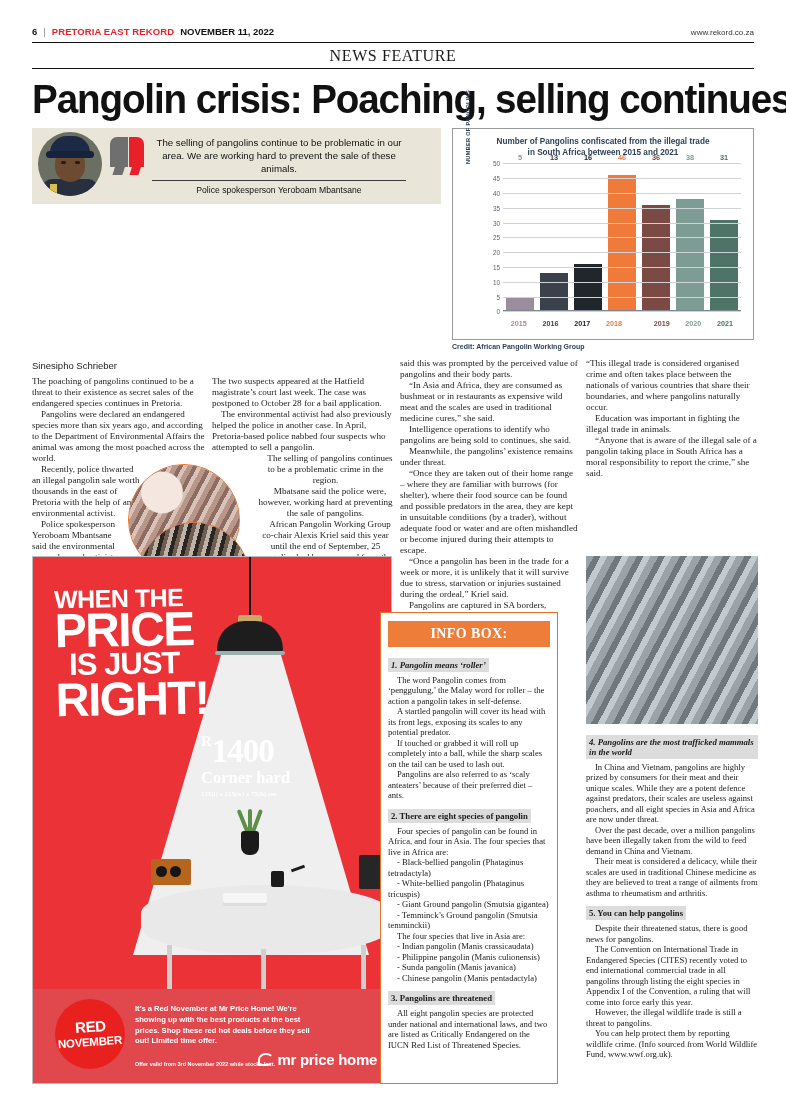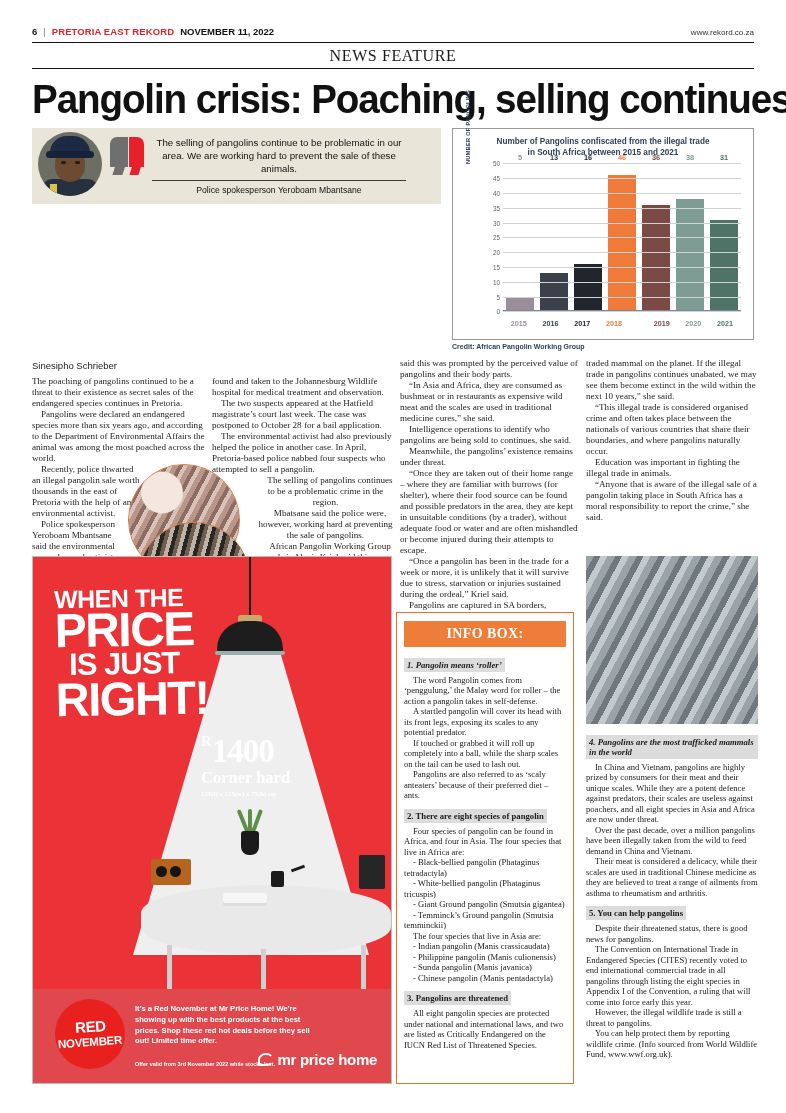--- a/index.html
+++ b/index.html
@@ -255,21 +255,21 @@
   .mph {
     position:absolute; right:14px; top:62px;
     font-family:"Liberation Sans", sans-serif; font-weight:bold;
     color:#fff; font-size:15px; letter-spacing:-.3px;
     display:flex; align-items:center; gap:4px;
   }
   .mph .swoosh { width:16px; height:13px; border:2px solid #fff; border-radius:50% 50% 50% 0; border-right-color:transparent; }
 
   
   .infobox {
-    position:absolute; left:396px; top:612px; width:178px; height:472px;
+    position:absolute; left:380px; top:612px; width:178px; height:472px;
     border:1.4px solid #e8702a; background:#fff; padding:8px 7px 6px;
   }
   .infohead {
     background:#ef7d3a; color:#fff; text-align:center;
     font-family:"Liberation Serif", serif; font-weight:bold;
     font-size:14px; letter-spacing:.4px; padding:5px 0 5px;
     margin-bottom:7px;
   }
   .sechead {
     background:#dcdcdc; font-family:"Liberation Serif", serif;
@@ -439,21 +439,20 @@
         <p class="b" style="width: 96px;">Police spokesperson Yeroboam Mbantsane said the environmental researcher and activist disguised himself as a potential buyer and approached two men, aged 34 and 27, from the Northern Cape who were selling a live pangolin.</p>
         <p class="b" style="width: 96px;">“The accused arrived driving a Nissan NP200 bakkie with a closed canopy at Makro store in Silver Lakes.</p>
         <p class="b" style="width: 96px;">Mbatsane said the cops did not show up until the pangolin was seen in the suspects’ car.</p>
         <p class="b" style="width: 96px;">“The investigating team arrested both the suspects.”</p>
         <p class="b" style="width: 96px;">He said one live female pangolin was</p>
       </div>
     <div class="col w2 c2" id="col2">
       <div class="scaleimg" style="left:-74px; top:146px; width:112px; height:112px;">
         <div class="scale-grad dark"></div>
       </div>
-    <p class="b">found and taken to the Johannesburg Wildlife hospital for medical treatment and observation.</p>
         <p class="b">The two suspects appeared at the Hatfield magistrate’s court last week. The case was postponed to October 28 for a bail application.</p>
         <p class="b" style="width: 183px;">The environmental activist had also previously helped the police in another case. In April, Pretoria-based police nabbed four suspects who attempted to sell a pangolin.</p>
         <p class="b" style="margin-left: 44px; width: 139px; text-align: center;">The selling of pangolins continues to be a problematic crime in the region.</p>
         <p class="b" style="margin-left: 44px; width: 139px; text-align: center;">Mbatsane said the police were, however, working hard at preventing the sale of pangolins.</p>
         <p class="b" style="margin-left: 44px; width: 139px; text-align: center;">African Pangolin Working Group co-chair Alexis Kriel said this year until the end of September, 25 pangolins had been rescued from the illegal trade.</p>
         <p class="b">“In South Africa, the illegal trade that takes place is primarily in live animals. We believe that only 10% of pangolins are retrieved from the illegal trade in this country and that 90% of the trade goes undetected,” she said.</p>
         <p class="b">Shedding light on some of the reasons behind the illegal trade of pangolins, Kriel</p>
       </div>
   </div>
 
@@ -461,21 +460,20 @@
       <p class="b">said this was prompted by the perceived value of pangolins and their body parts.</p>
       <p class="b">“In Asia and Africa, they are consumed as bushmeat or in restaurants as expensive wild meat and the scales are used in traditional medicine cures,” she said.</p>
       <p class="b">Intelligence operations to identify who pangolins are being sold to continues, she said.</p>
       <p class="b">Meanwhile, the pangolins’ existence remains under threat.</p>
       <p class="b">“Once they are taken out of their home range – where they are familiar with burrows (for shelter), where their food source can be found and possible predators in the area, they are kept in unsuitable conditions (by a trader), without adequate food or water and are often mishandled or become injured during their attempts to escape.</p>
       <p class="b">“Once a pangolin has been in the trade for a week or more, it is unlikely that it will survive due to stress, starvation or injuries sustained during the ordeal,” Kriel said.</p>
       <p class="b">Pangolins are captured in SA borders, Mozambique, Zimbabwe and further north African countries, she said.</p>
       <p class="b">“They are considered the most illegally</p>
     </div>
   <div class="col4" id="col4">
-      <p class="b">traded mammal on the planet. If the illegal trade in pangolins continues unabated, we may see them become extinct in the wild within the next 10 years,” she said.</p>
       <p class="b">“This illegal trade is considered organised crime and often takes place between the nationals of various countries that share their boundaries, and where pangolins naturally occur.</p>
       <p class="b">Education was important in fighting the illegal trade in animals.</p>
       <p class="b">“Anyone that is aware of the illegal sale of a pangolin taking place in South Africa has a moral responsibility to report the crime,” she said.</p>
     </div>
 
   <div class="advert">
     <div class="ad-top">
       <div class="ad-copy">
         <div class="l1">WHEN THE</div>
         <div class="l2">PRICE</div>

